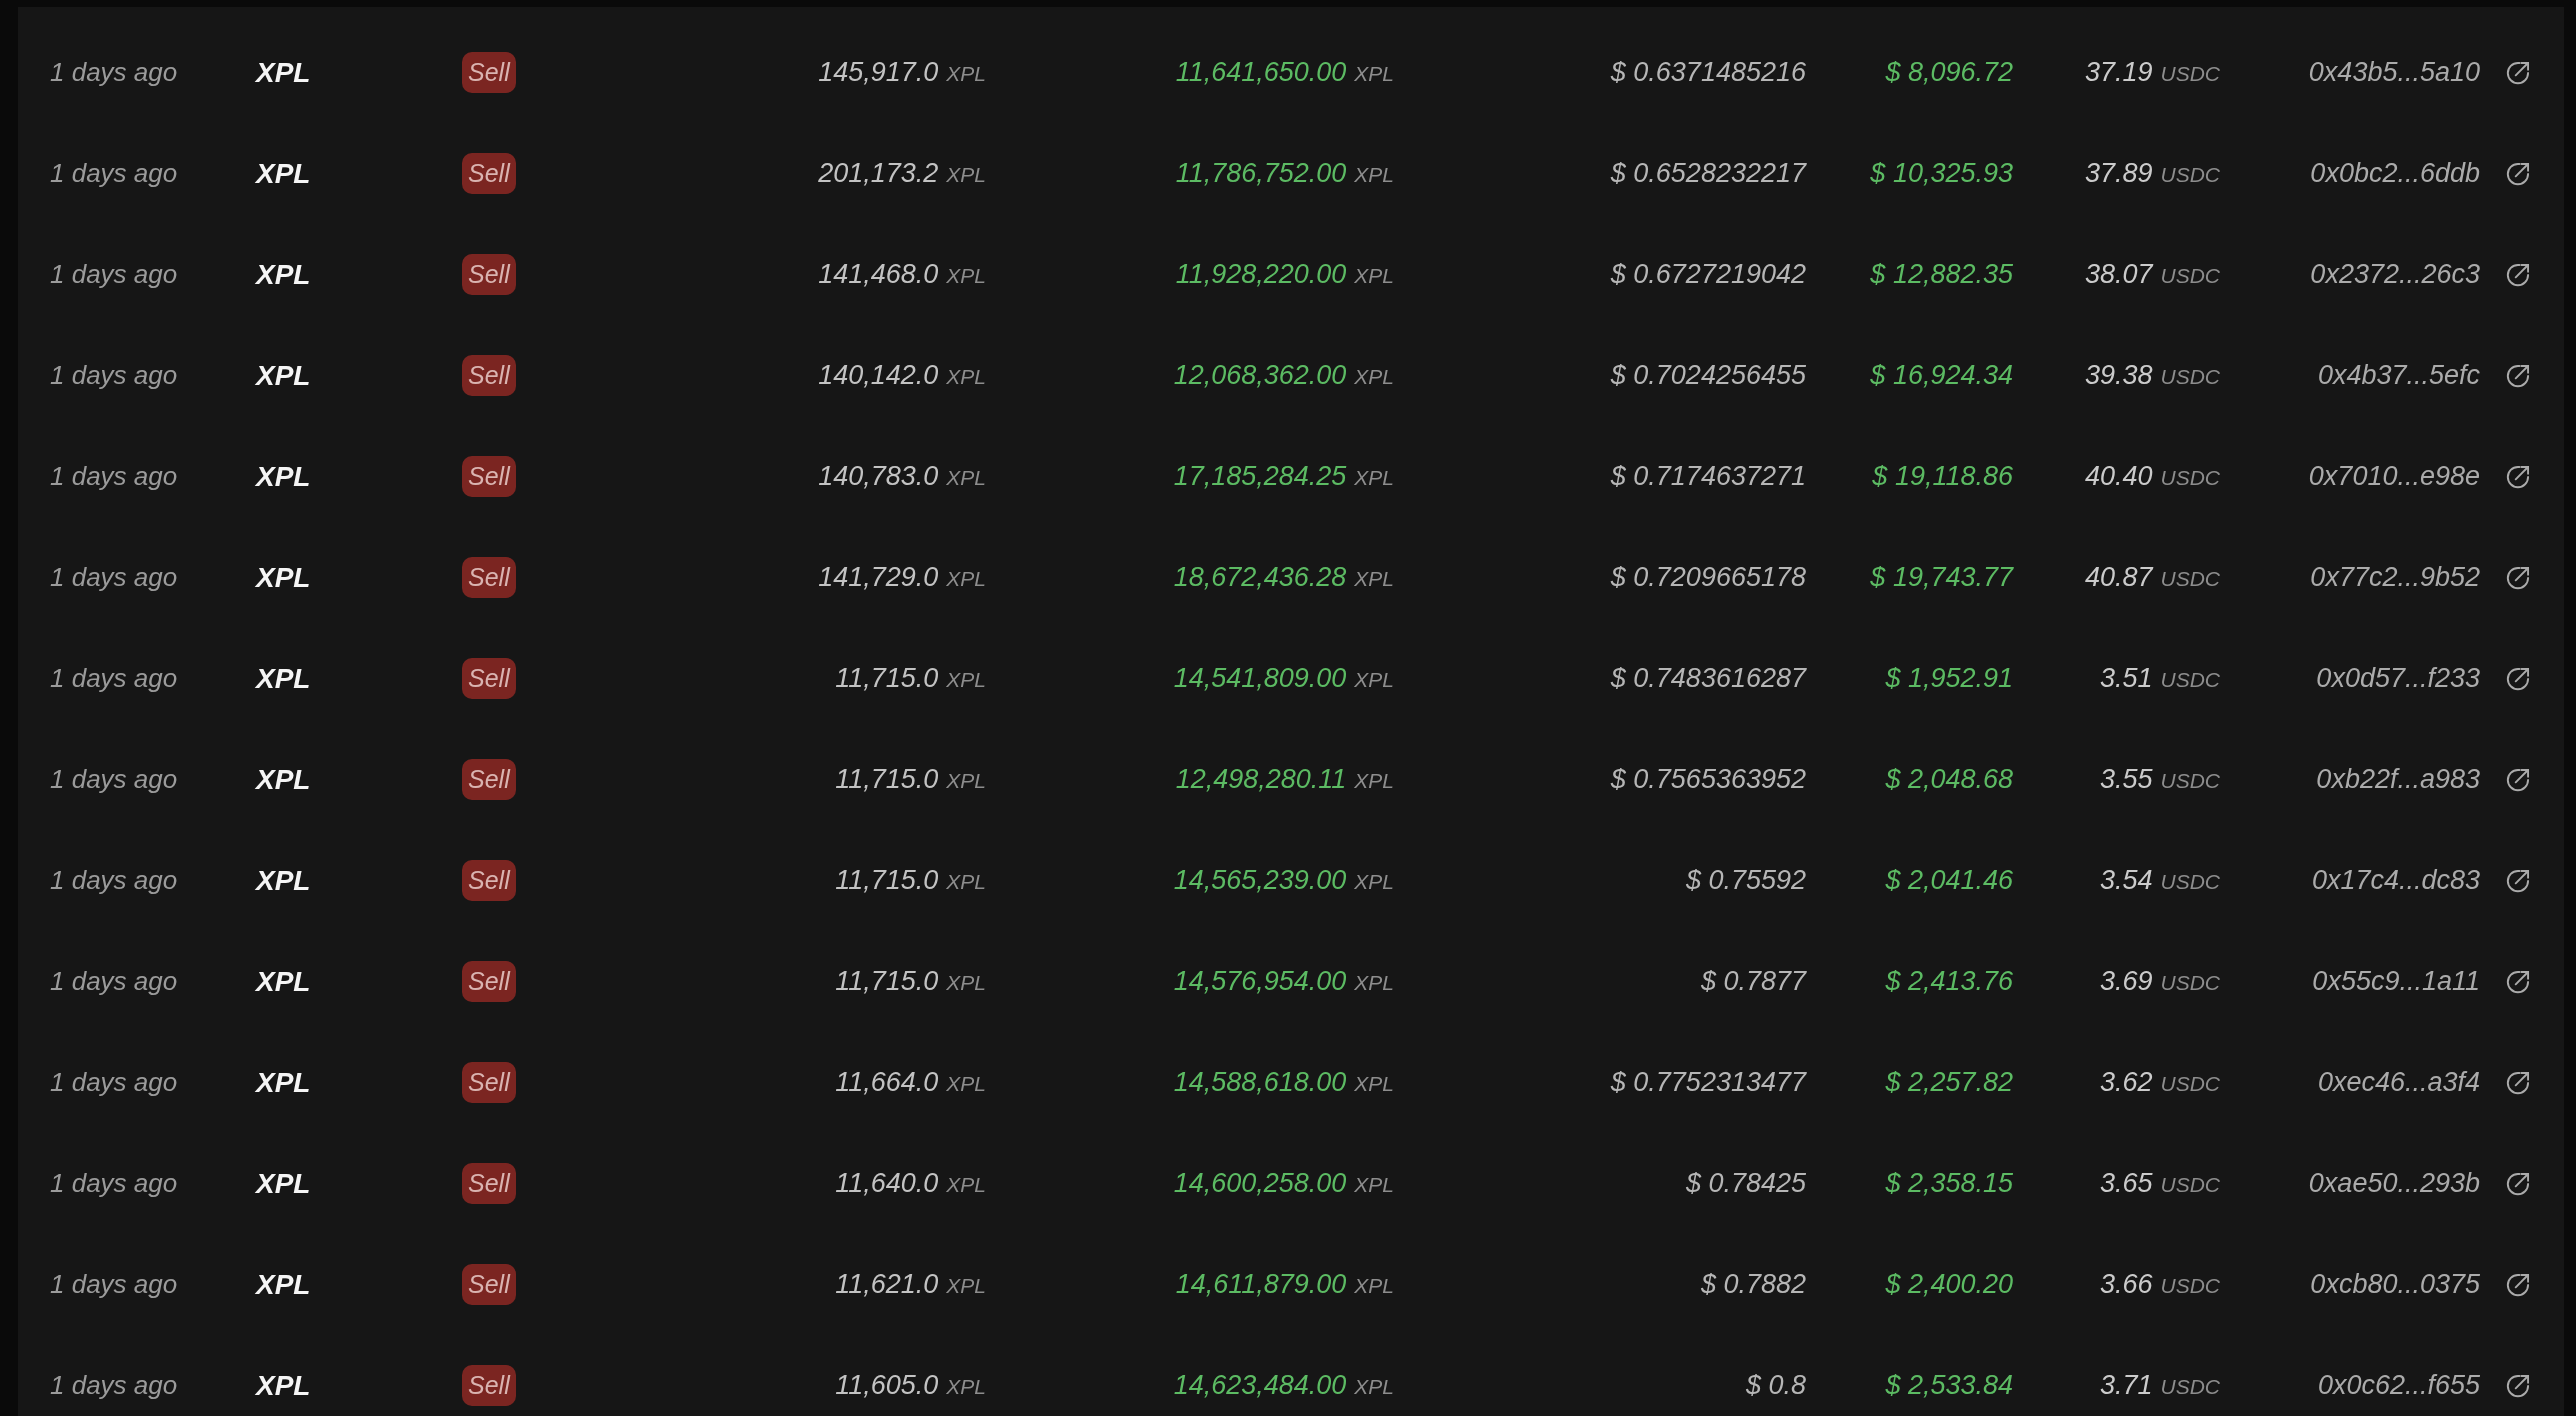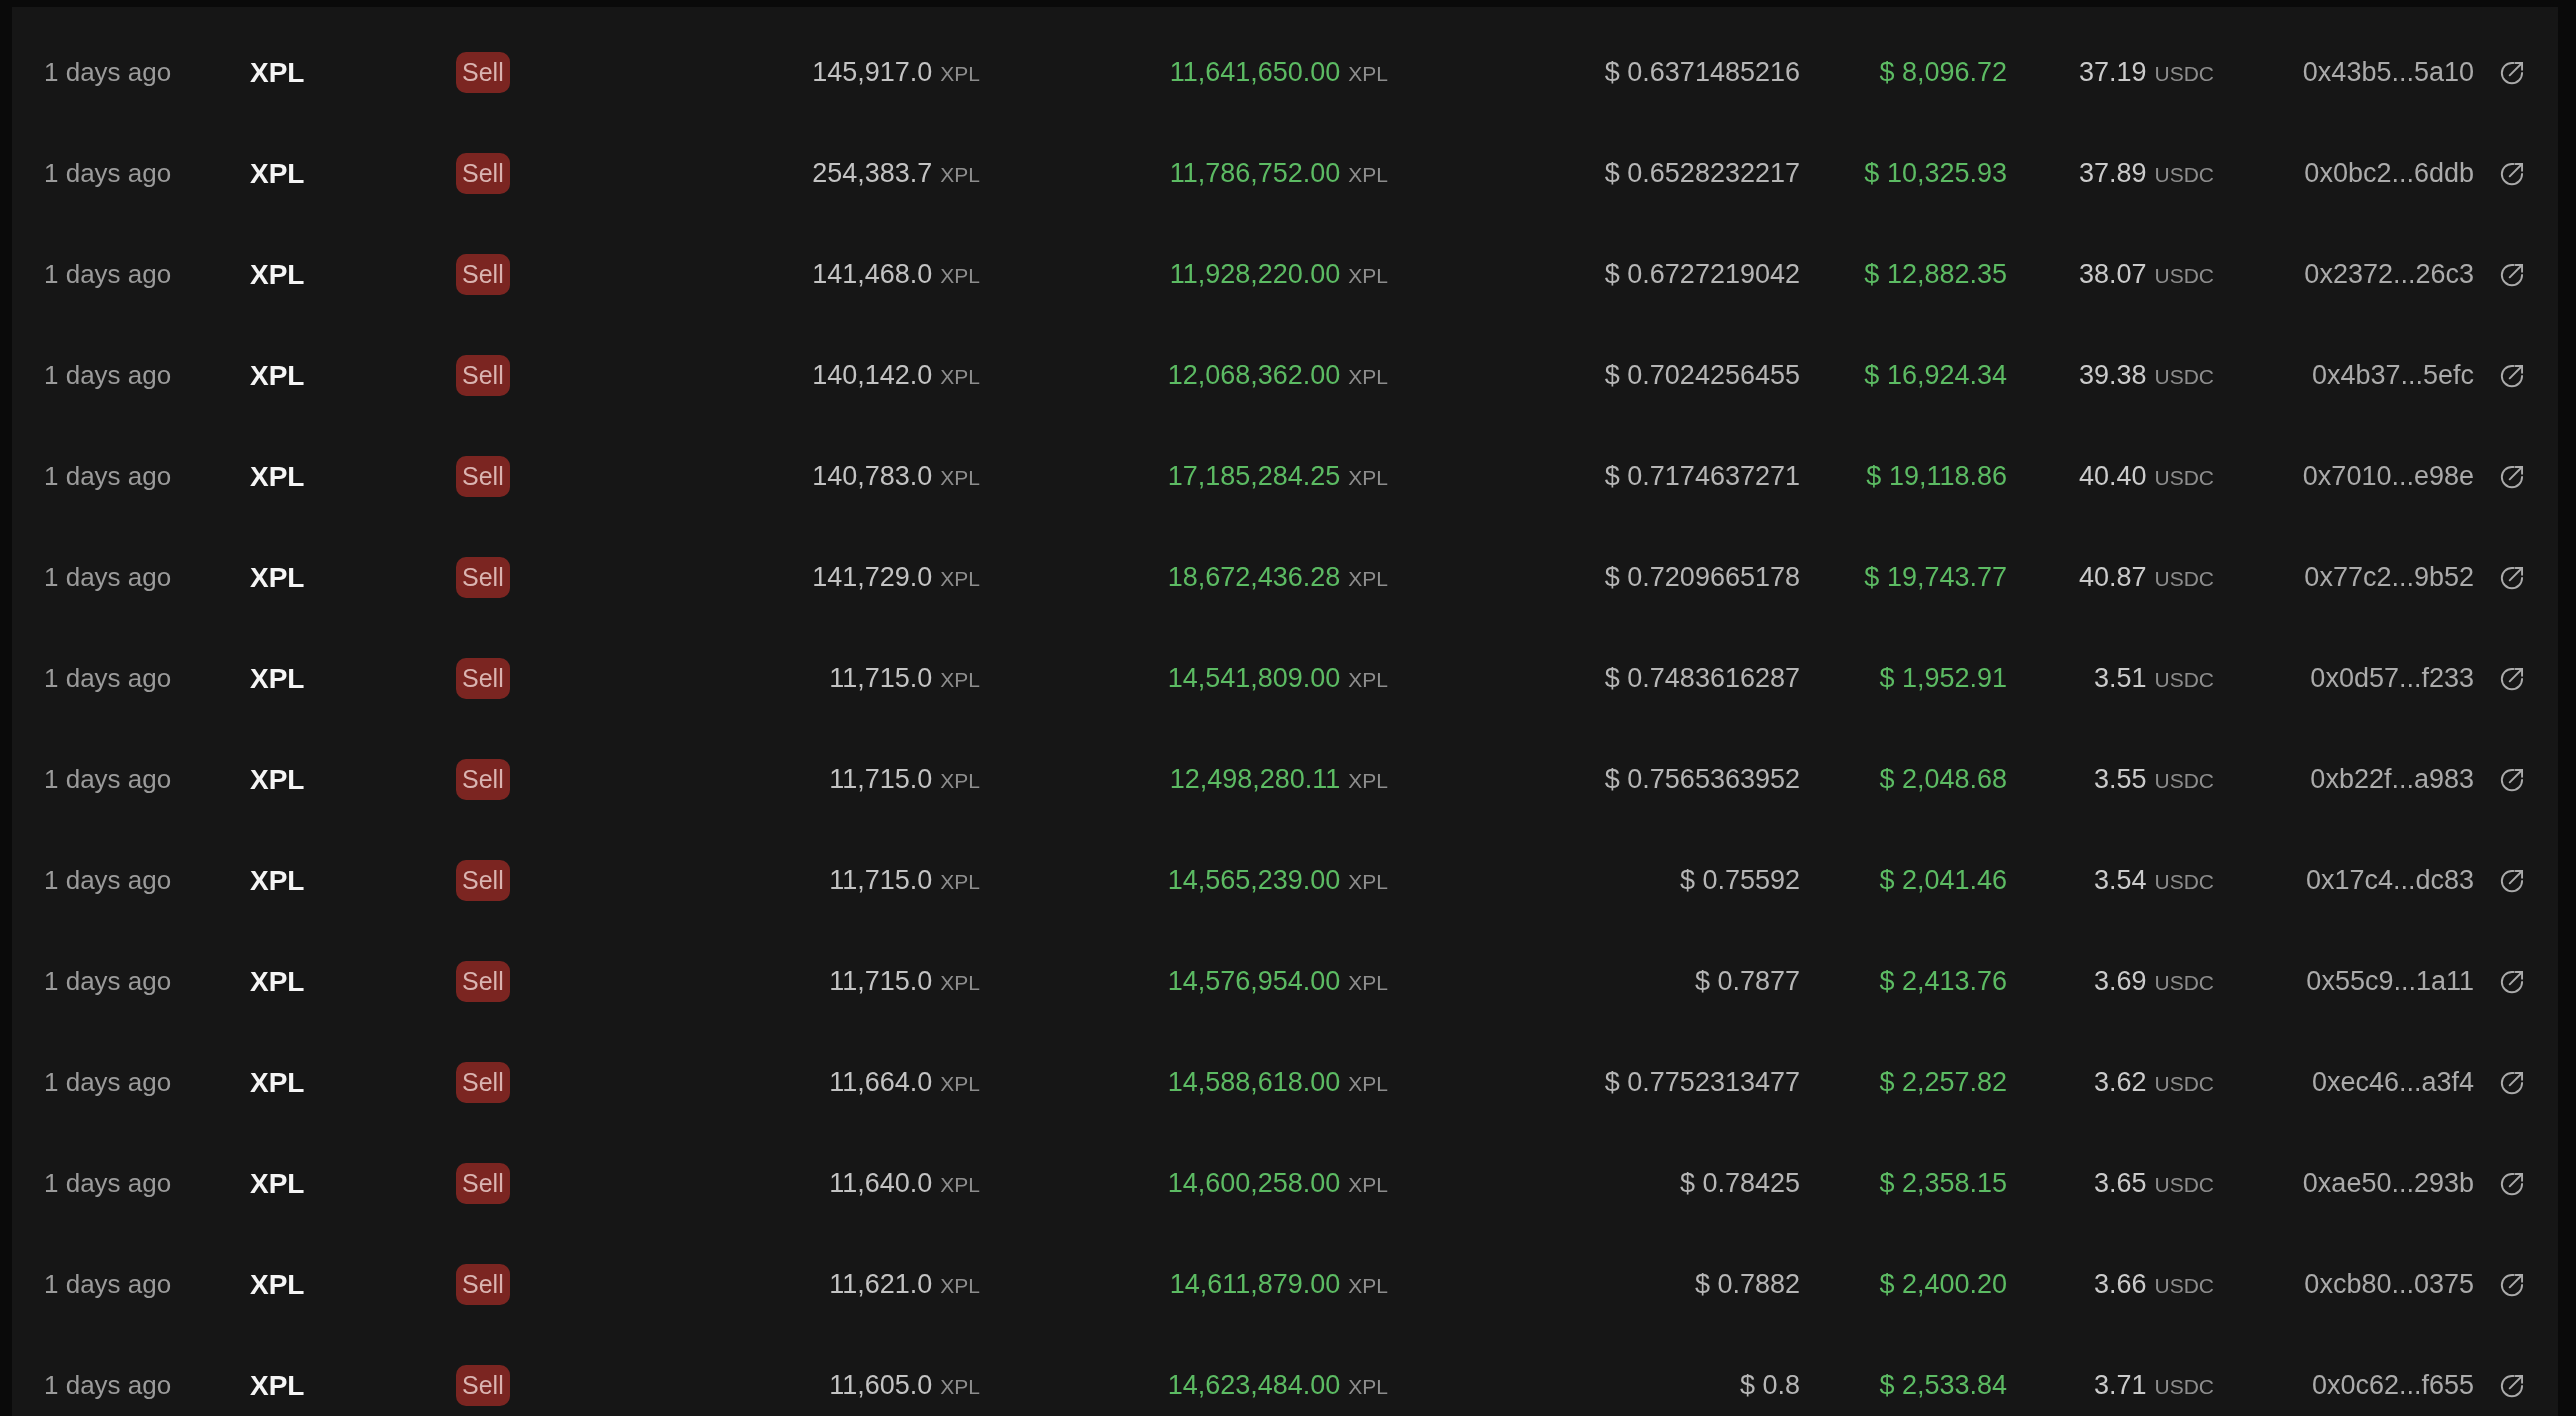--- a/index.html
+++ b/index.html
@@ -6,27 +6,28 @@
     margin: 0;
     padding: 0;
     width: 2576px;
     height: 1417px;
     overflow: hidden;
     background: var(--page-bg, #0a0a0a);
     font-family: "Liberation Sans", sans-serif;
   }
   .panel {
     position: absolute;
-    left: 12px;
+    left: 18px;
     top: 7px;
     width: 2546px;
     height: 1410px;
     background: var(--panel-bg, #161616);
     box-sizing: border-box;
     padding-top: 15px;
+    font-style: italic;
   }
   .row {
     display: grid;
     grid-template-columns: 206px 206px 126px 398px 408px 412px 207px 207px 312px;
     padding-left: 32px;
     height: 101px;
     align-items: center;
     box-sizing: border-box;
   }
   .cell { white-space: nowrap; }
@@ -117,21 +118,21 @@
     </div>
   </div>
 
   <div class="row">
     <div class="cell time">1 days ago</div>
     <div class="cell token">XPL</div>
     <div class="cell">
       <span class="badge">Sell</span>
     </div>
     <div class="cell num">
-      <span class="val-gray">254,383.7</span><span class="suffix">XPL</span>
+      <span class="val-gray">201,173.2</span><span class="suffix">XPL</span>
     </div>
     <div class="cell num">
       <span class="val-green">11,786,752.00</span><span class="suffix">XPL</span>
     </div>
     <div class="cell num">
       <span class="val-price">$ 0.6528232217</span>
     </div>
     <div class="cell num">
       <span class="val-green">$ 10,325.93</span>
     </div>

